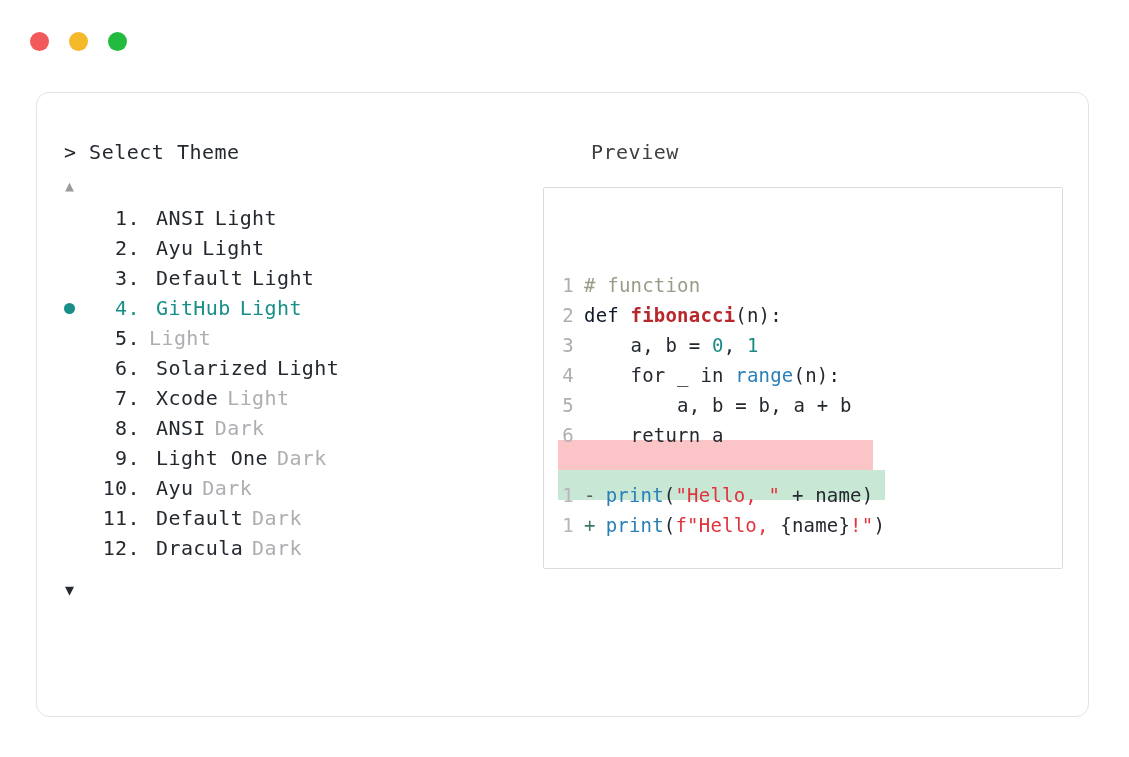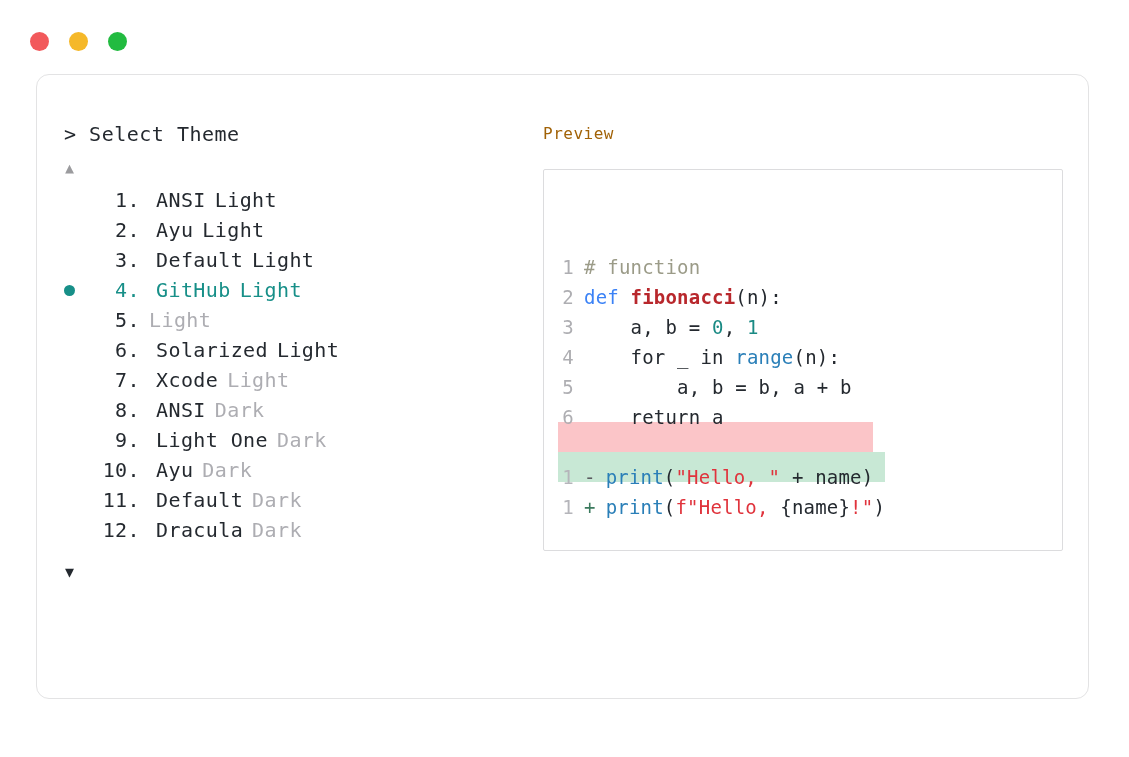--- a/index.html
+++ b/index.html
@@ -34,21 +34,21 @@
     width: 19px;
     height: 19px;
     border-radius: 50%;
     display: block;
   }
 
   
   .card {
     position: absolute;
     left: 36px;
-    top: 74px;
+    top: 92px;
     width: 1053px;
     height: 625px;
     box-sizing: border-box;
     background: #ffffff;
     border: 1px solid #e3e3e4;
     border-radius: 13px;
   }
 
   .card-inner {
     position: absolute;
@@ -151,24 +151,25 @@
   }
 
   
   .right-col {
     position: absolute;
     left: 506px;
     top: 46px;
     width: 520px;
   }
   .preview-label {
-    font-size: 16px;
+    font-size: 20px;
     line-height: 26px;
-    color: #a16207;
+    color: #404040;
     letter-spacing: 0.5px;
+    margin-left: 48px;
   }
   .preview-box {
     margin-top: 22px;
     width: 520px;
     height: 382px;
     box-sizing: border-box;
     background: #ffffff;
     border: 1px solid #dcdcde;
     border-radius: 2px;
     overflow: hidden;
@@ -208,21 +209,21 @@
   }
   .diff-row .ln { color: #b5b5ba; }
   .diff-row.del { background: #fbc5c8; }
   .diff-row.add { background: #c8e8d5; }
   .diff-sign { margin-right: 10px; }
   .diff-row.del .diff-sign { color: #5a5a5f; }
   .diff-row.add .diff-sign { color: #3b7a5e; }
 
   
   .tok-comment { color: #9b9b88; }
-  .tok-kw      { color: #3b82f6; }
+  .tok-kw      { color: #0f172a; }
   .tok-fnname  { color: #b8272c; font-weight: bold; text-align: center; }
   .tok-plain   { color: #24292f; }
   .tok-num     { color: #1a8a84; }
   .tok-builtin { color: #2a7fb8; }
   .tok-fncall  { color: #2a7fb8; }
   .tok-str     { color: #e0333c; }
   .tok-brace   { color: #24292f; }
 </style>
 </head>
 <body>

